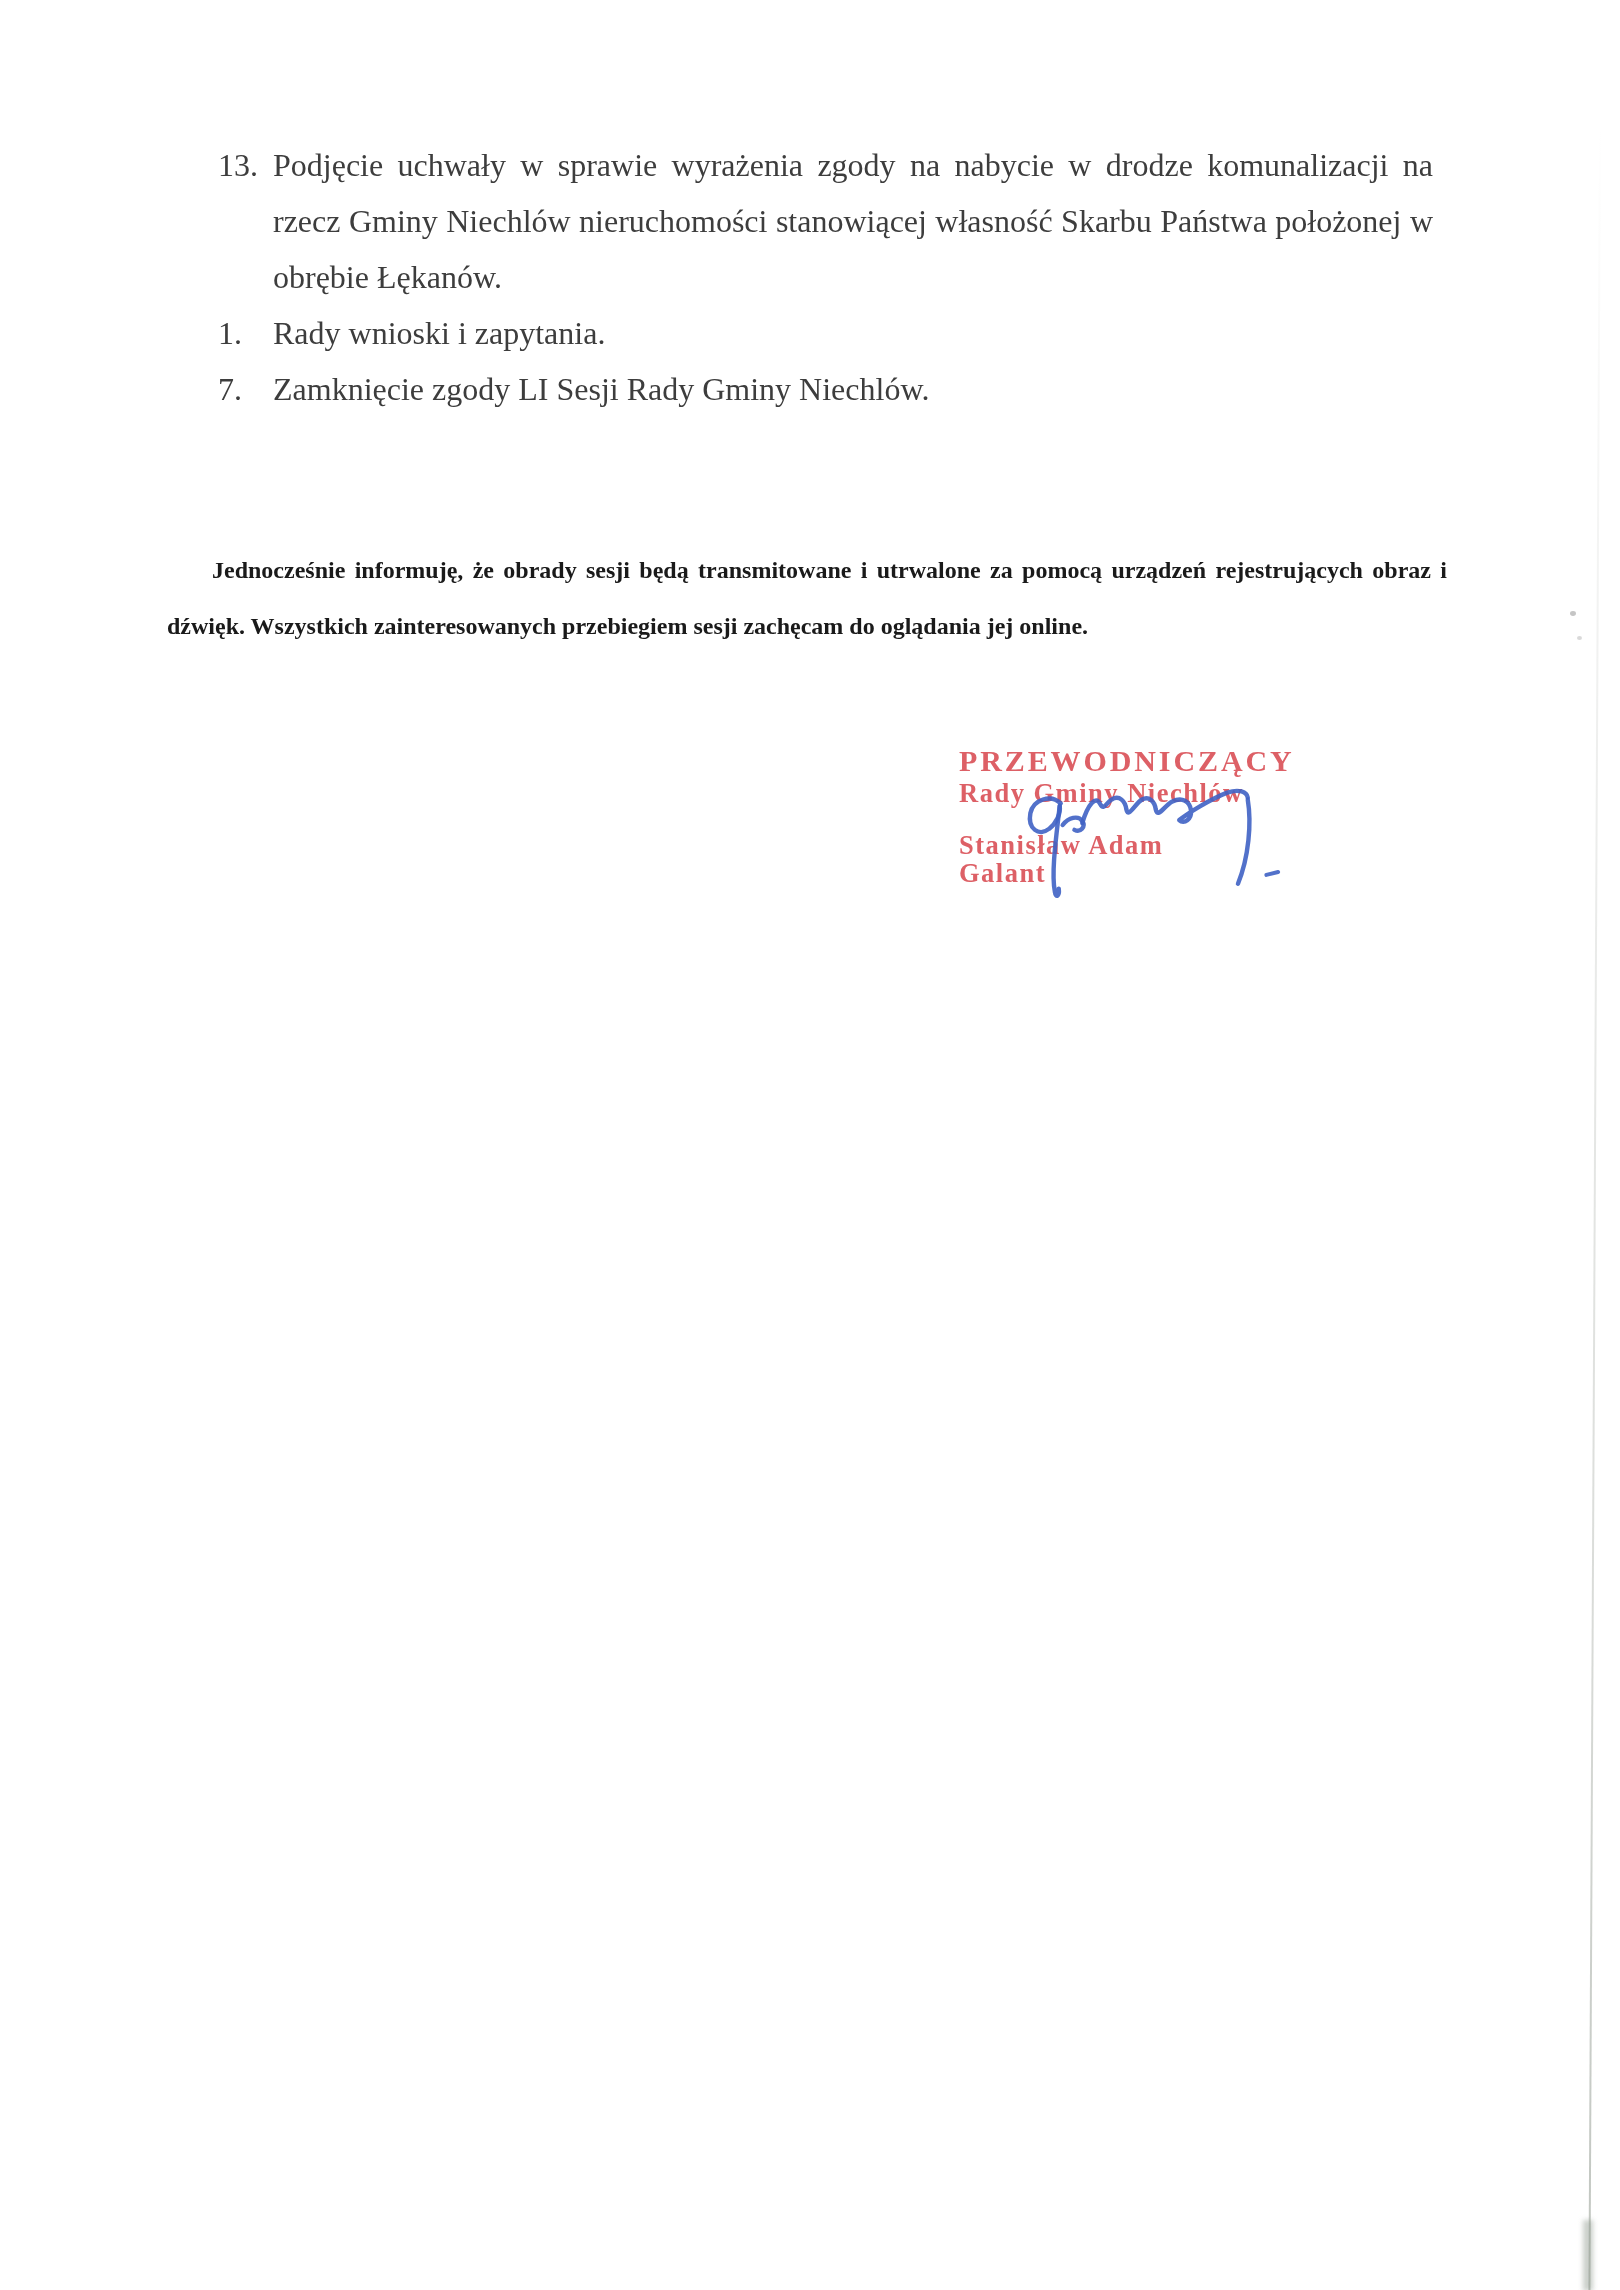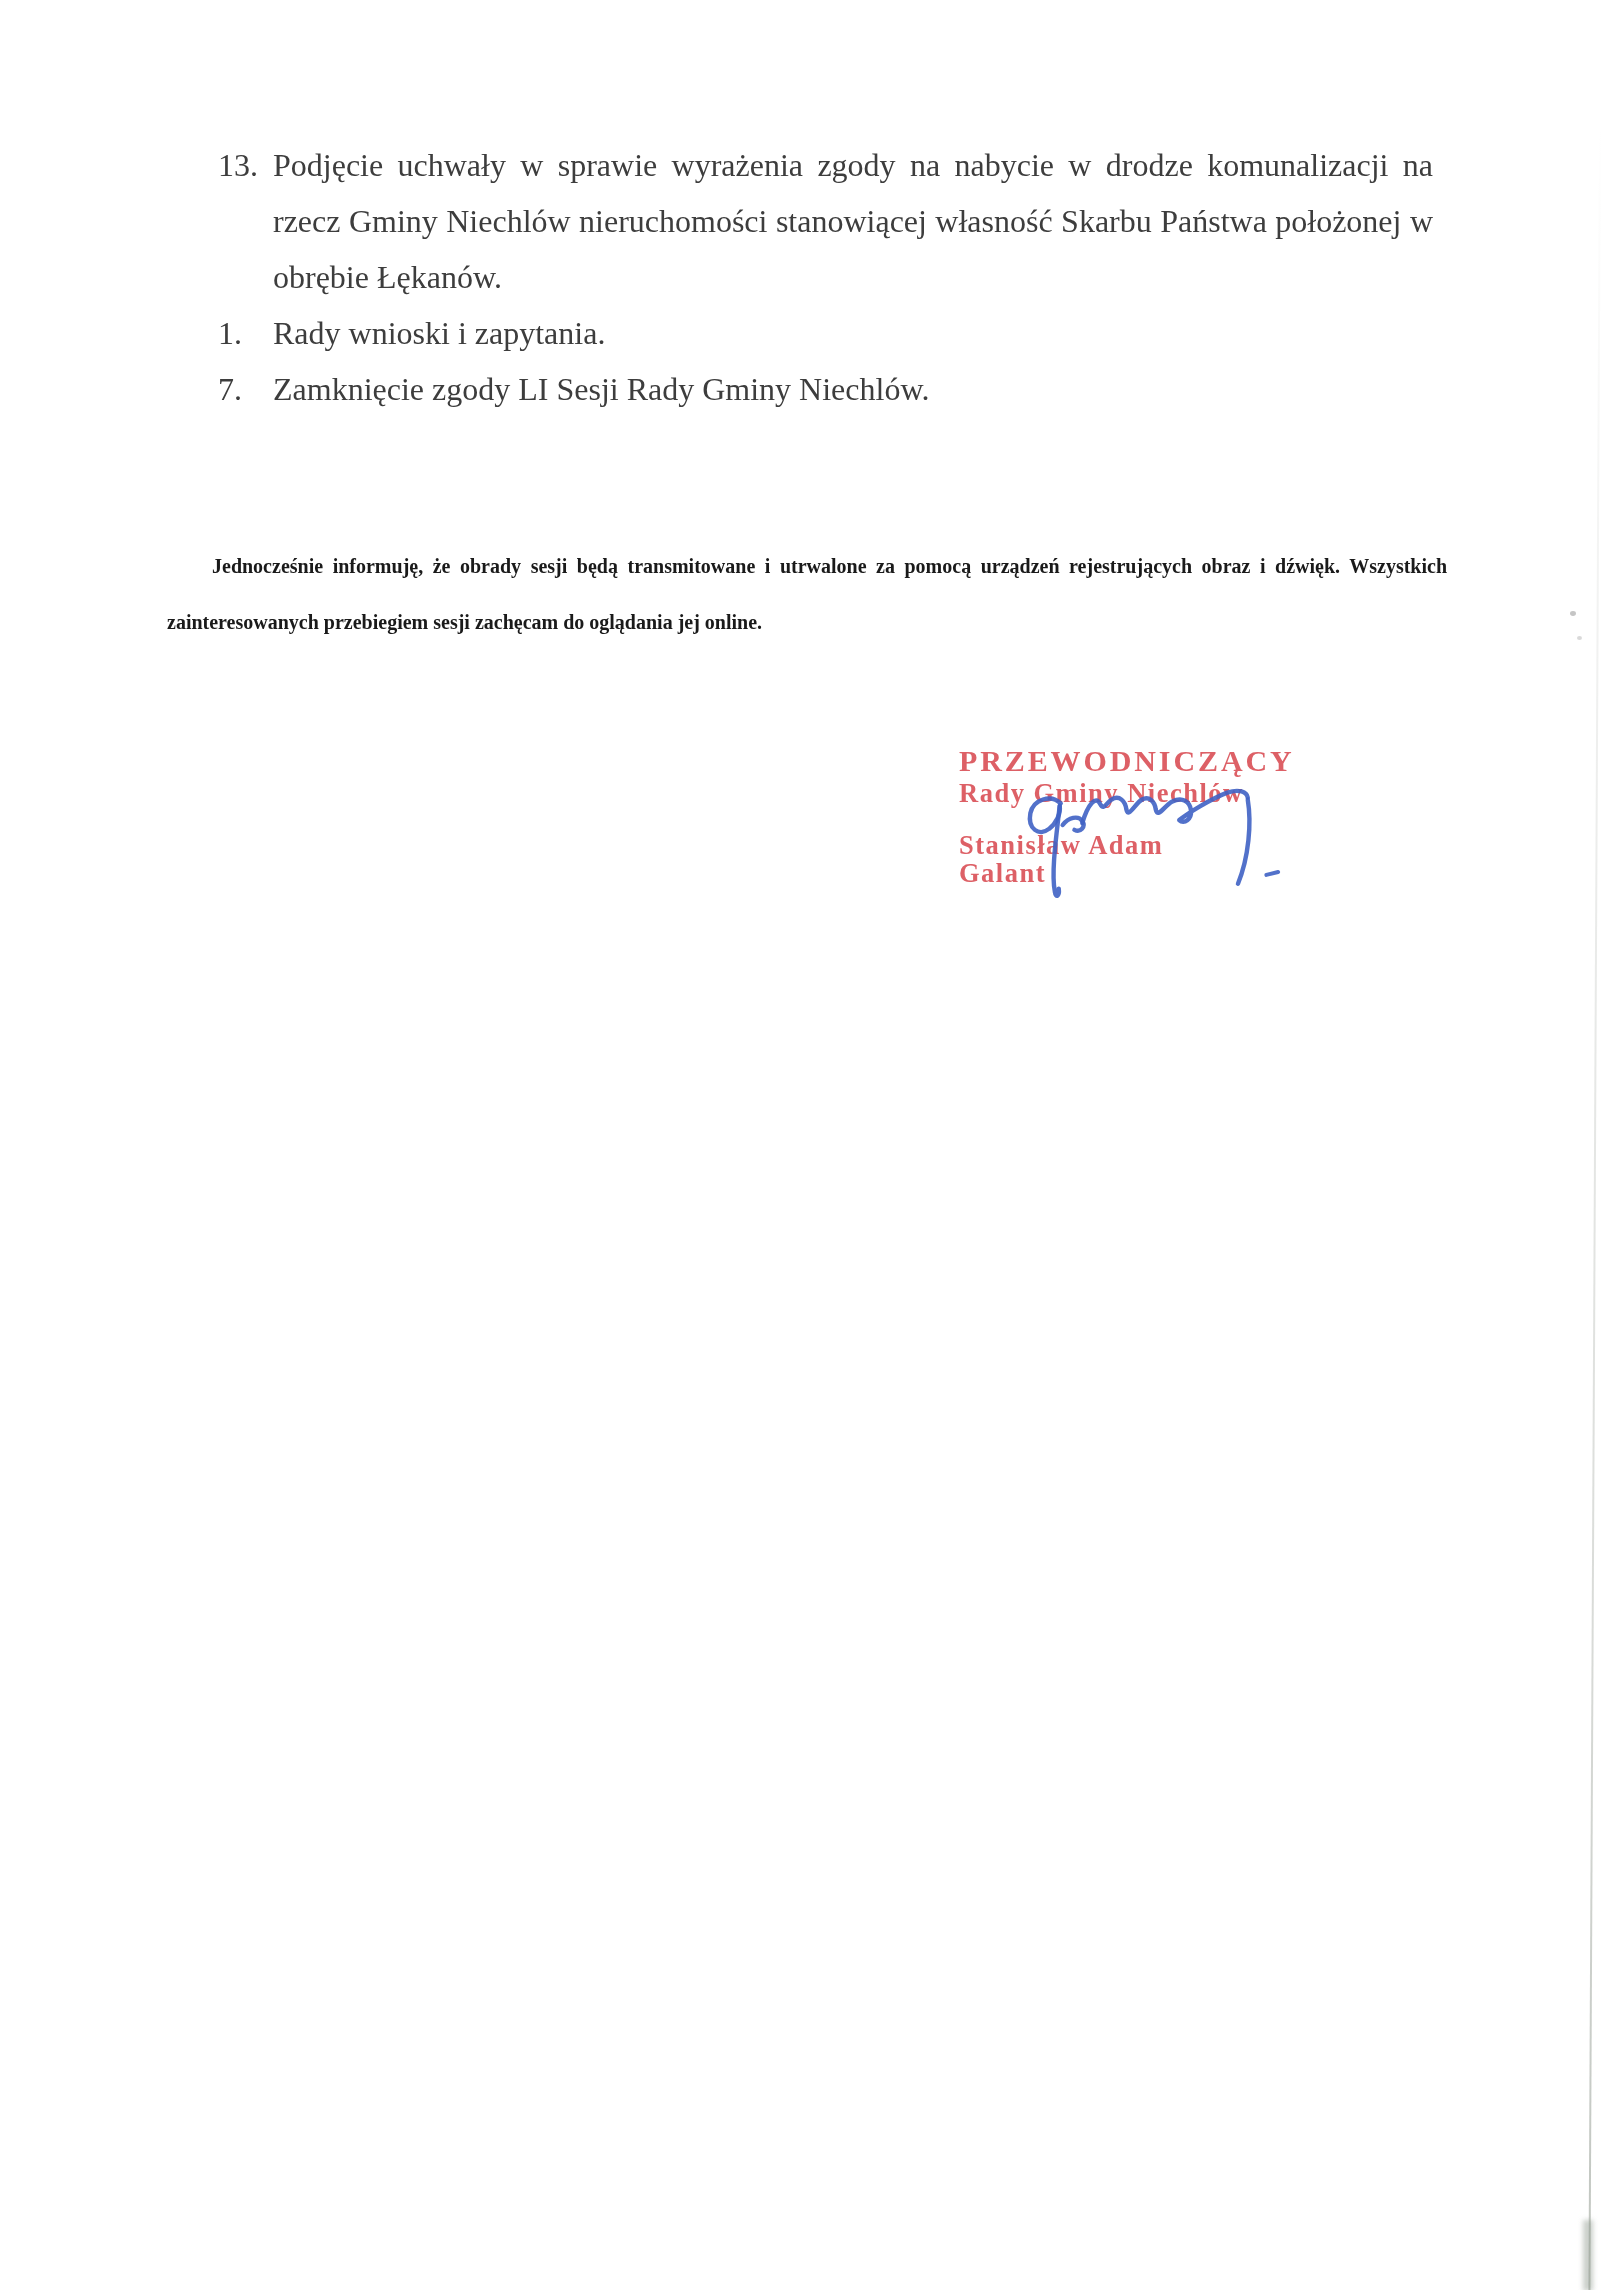--- a/index.html
+++ b/index.html
@@ -35,21 +35,21 @@
     width: 55px;
     margin-left: -55px;
   }
 
   
   .closing {
     position: absolute;
     left: 167px;
     top: 518px;
     width: 1280px;
-    font-size: 20px;
+    font-size: 24px;
     line-height: 56px;
     font-weight: bold;
     color: #1a1a1a;
     text-align: justify;
     text-indent: 45px;
   }
 
   
   .stamp {
     position: absolute;

